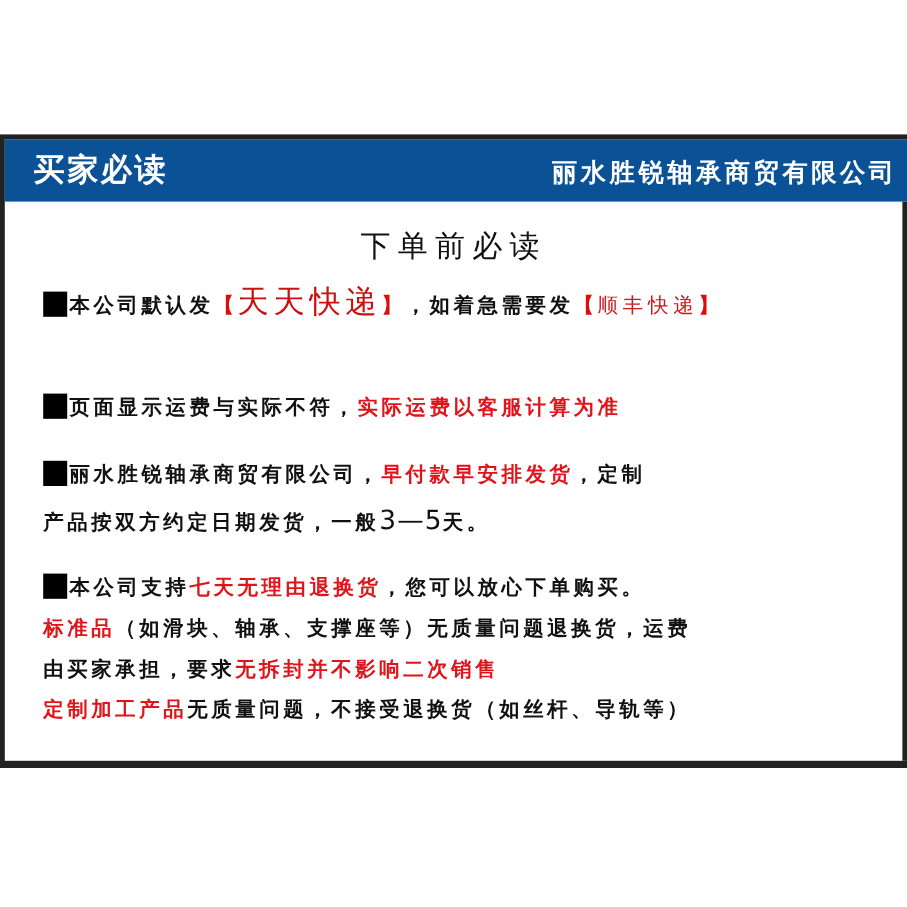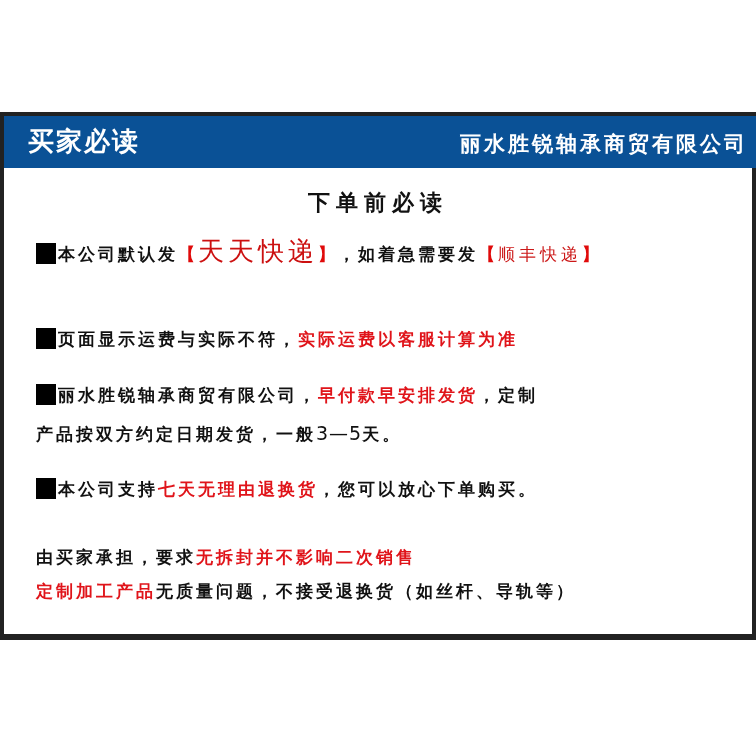--- a/index.html
+++ b/index.html
@@ -73,22 +73,22 @@
       top: 52px;
       right: 4px;
       bottom: 0;
     }
     .title {
       position: absolute;
       left: 0;
       right: 0;
       top: 20px;
       text-align: center;
-      font-size: 22px;
-      font-weight: bold;
+      font-size: 25px;
+      font-weight: normal;
       color: #111111;
       letter-spacing: 6px;
     }
     .line {
       position: absolute;
       left: 32px;
       white-space: nowrap;
       font-size: 17px;
       font-weight: bold;
       color: #111111;
@@ -151,25 +151,28 @@
       </div>
 
       <div class="line" style="top:160px;">
         <span class="bullet"></span><span>页面显示运费与实际不符，</span><span class="red">实际运费以客服计算为准</span>
       </div>
 
       <div class="line" style="top:216px;">
         <span class="bullet"></span><span>丽水胜锐轴承商贸有限公司，</span><span class="red">早付款早安排发货</span><span>，定制</span>
       </div>
       <div class="line" style="top:254px;">
-        <span>产品按双方约定日期发货，一般</span><span class="thin" style="font-size:19px;text-align:center;">3—5</span><span>天。</span>
+        <span>产品按双方约定日期发货，一般</span><span class="thin" style="font-size:22px;text-align:center;">3—5</span><span>天。</span>
       </div>
 
       <div class="line" style="top:310px;">
         <span class="bullet"></span><span>本公司支持</span><span class="red">七天无理由退换货</span><span>，您可以放心下单购买。</span>
+      </div>
+      <div class="line" style="top:344px;">
+        <span class="red">标准品</span><span>（如滑块、轴承、支撑座等）无质量问题退换货，运费</span>
       </div>
       <div class="line" style="top:378px;">
         <span>由买家承担，要求</span><span class="red">无拆封并不影响二次销售</span>
       </div>
       <div class="line" style="top:412px;">
         <span class="red">定制加工产品</span><span>无质量问题，不接受退换货（如丝杆、导轨等）</span>
       </div>
     </div>
   </div>
 </div>

